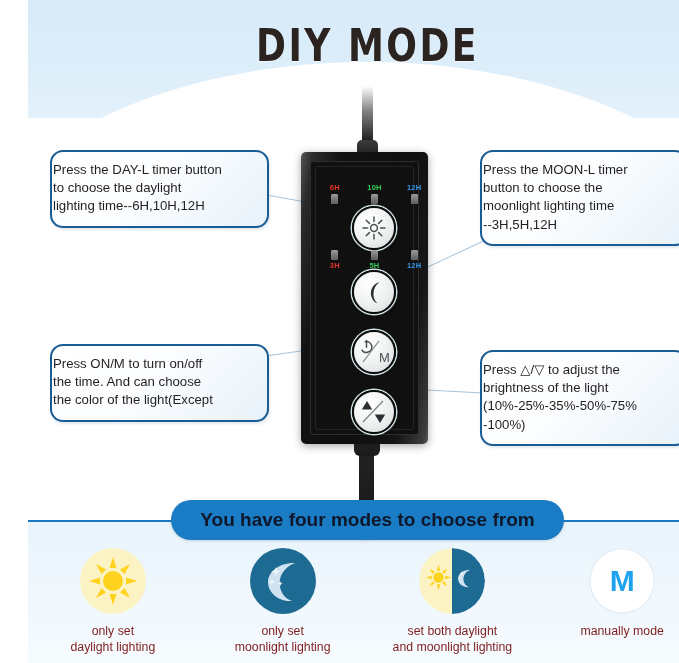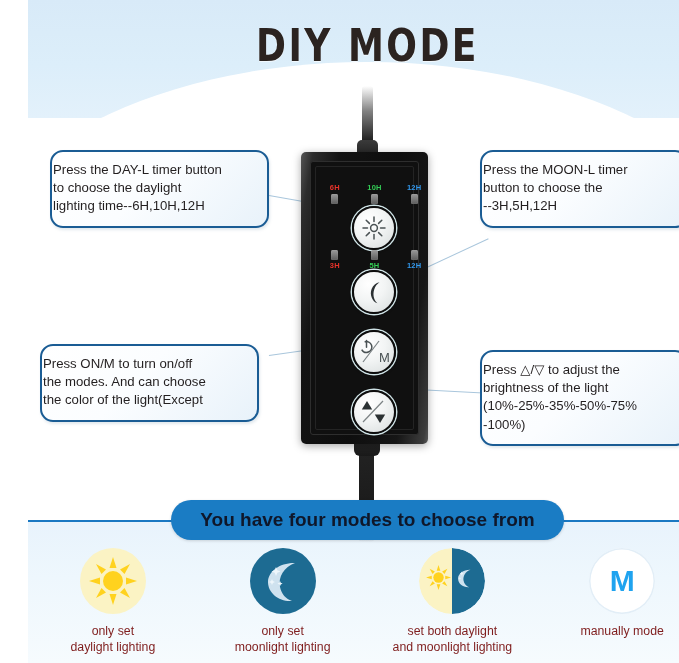--- a/index.html
+++ b/index.html
@@ -91,21 +91,21 @@
     font-size: 13.2px;
     line-height: 1.38;
     color: #231f20;
     z-index: 5;
     box-shadow: 1px 2px 3px rgba(120,150,175,.22);
   }
   .callout p { margin: 0; }
 
   #callout-dayl   { left: 22px;  top: 150px; width: 219px; }
   #callout-moonl  { left: 452px; top: 150px; width: 208px; }
-  #callout-onm    { left: 12px;  top: 344px; width: 219px; }
+  #callout-onm    { left: 22px;  top: 344px; width: 219px; }
   #callout-bright { left: 452px; top: 350px; width: 208px; }
 
   
   .leader {
     position: absolute;
     height: 1.4px;
     background: #a9c6dc;
     transform-origin: 0 50%;
     z-index: 3;
   }
@@ -372,26 +372,27 @@
 
   <div class="callout" id="callout-dayl">
     <p>Press the DAY-L timer button</p>
     <p>to choose the daylight</p>
     <p>lighting time--6H,10H,12H</p>
   </div>
 
   <div class="callout" id="callout-moonl">
     <p>Press the MOON-L timer</p>
     <p>button to choose the</p>
+    <p>moonlight lighting time</p>
     <p>--3H,5H,12H</p>
   </div>
 
   <div class="callout" id="callout-onm">
     <p>Press ON/M to turn on/off</p>
-    <p>the modes. And can choose</p>
+    <p>the time. And can choose</p>
     <p>the color of the light(Except</p>
   </div>
 
   <div class="callout" id="callout-bright">
     <p>Press △/▽ to adjust the</p>
     <p>brightness of the light</p>
     <p>(10%-25%-35%-50%-75%</p>
     <p>-100%)</p>
   </div>
 

